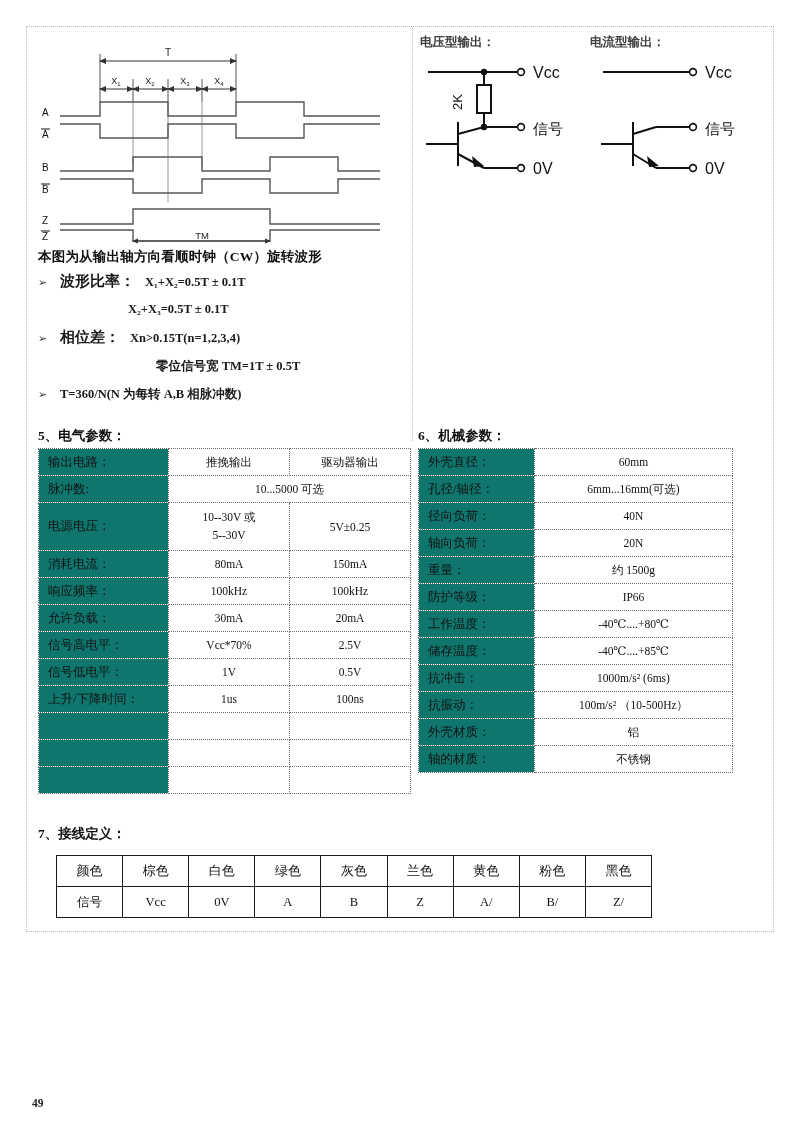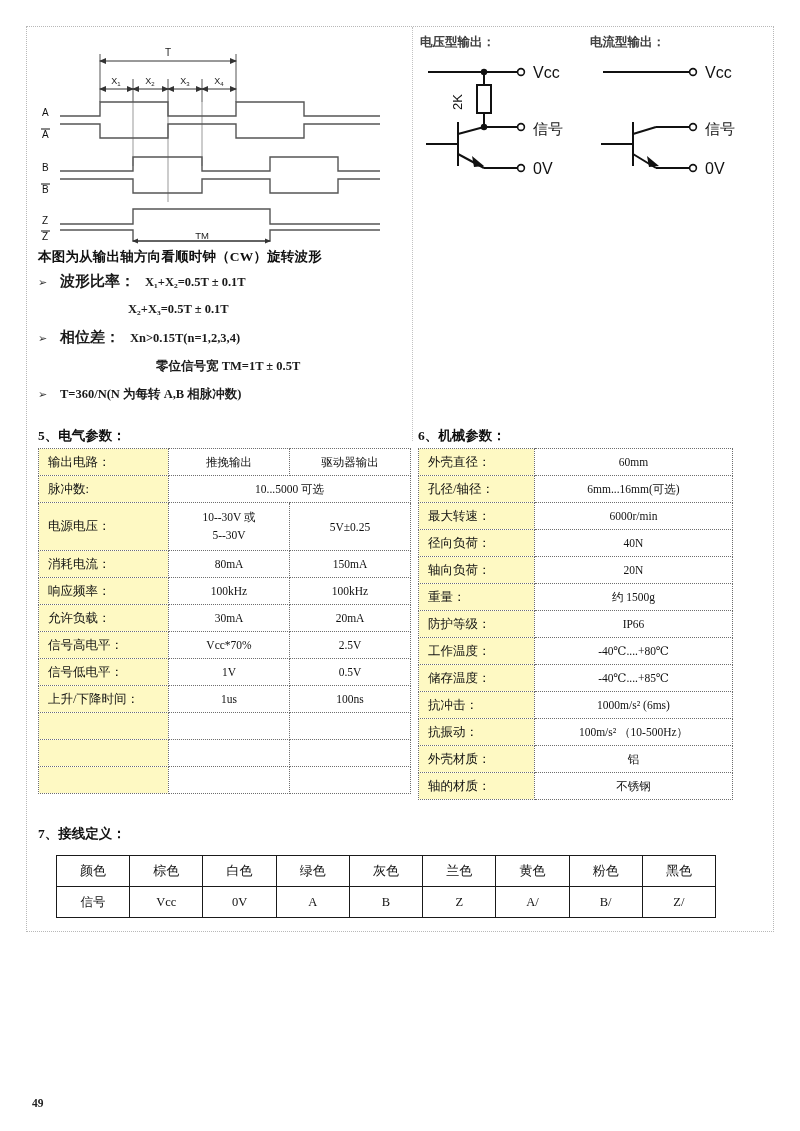--- a/index.html
+++ b/index.html
@@ -144,38 +144,38 @@
     height: 26px;
     text-align: center;
     vertical-align: middle;
     color: #111;
     background: #ffffff;
     font-family: "Liberation Serif", "DejaVu Serif", serif;
     white-space: nowrap;
     overflow: hidden;
   }
   table.param td.lbl {
-    background: #fef9c3;
+    background: #0f766e;
     text-align: left;
     font-size: 12.5px;
     padding-left: 9px;
     color: #111;
   }
   table.param td.tall { height: 47px; }
   td.two-line span { display: block; line-height: 1.55; }
 
   #tbl-elec { left: 38px;  top: 448px; width: 372px; }
   #tbl-mech { left: 418px; top: 448px; width: 314px; }
 
   
   table.wiring {
     position: absolute;
     left: 56px;
     top: 855px;
-    width: 660px;
+    width: 596px;
     border-collapse: collapse;
     table-layout: fixed;
   }
   table.wiring td {
     border: 1px solid #1a1a1a;
     height: 28px;
     text-align: center;
     vertical-align: middle;
     font-size: 13px;
     color: #111;
@@ -446,24 +446,20 @@
       <col style="width:198px">
     </colgroup>
   <tbody>
     <tr>
       <td class="lbl">外壳直径：</td>
       <td>60mm</td>
     </tr>
     <tr>
       <td class="lbl">孔径/轴径：</td>
       <td>6mm...16mm(可选)</td>
-    </tr>
-    <tr>
-      <td class="lbl">最大转速：</td>
-      <td>6000r/min</td>
     </tr>
     <tr>
       <td class="lbl">径向负荷：</td>
       <td>40N</td>
     </tr>
     <tr>
       <td class="lbl">轴向负荷：</td>
       <td>20N</td>
     </tr>
     <tr>

